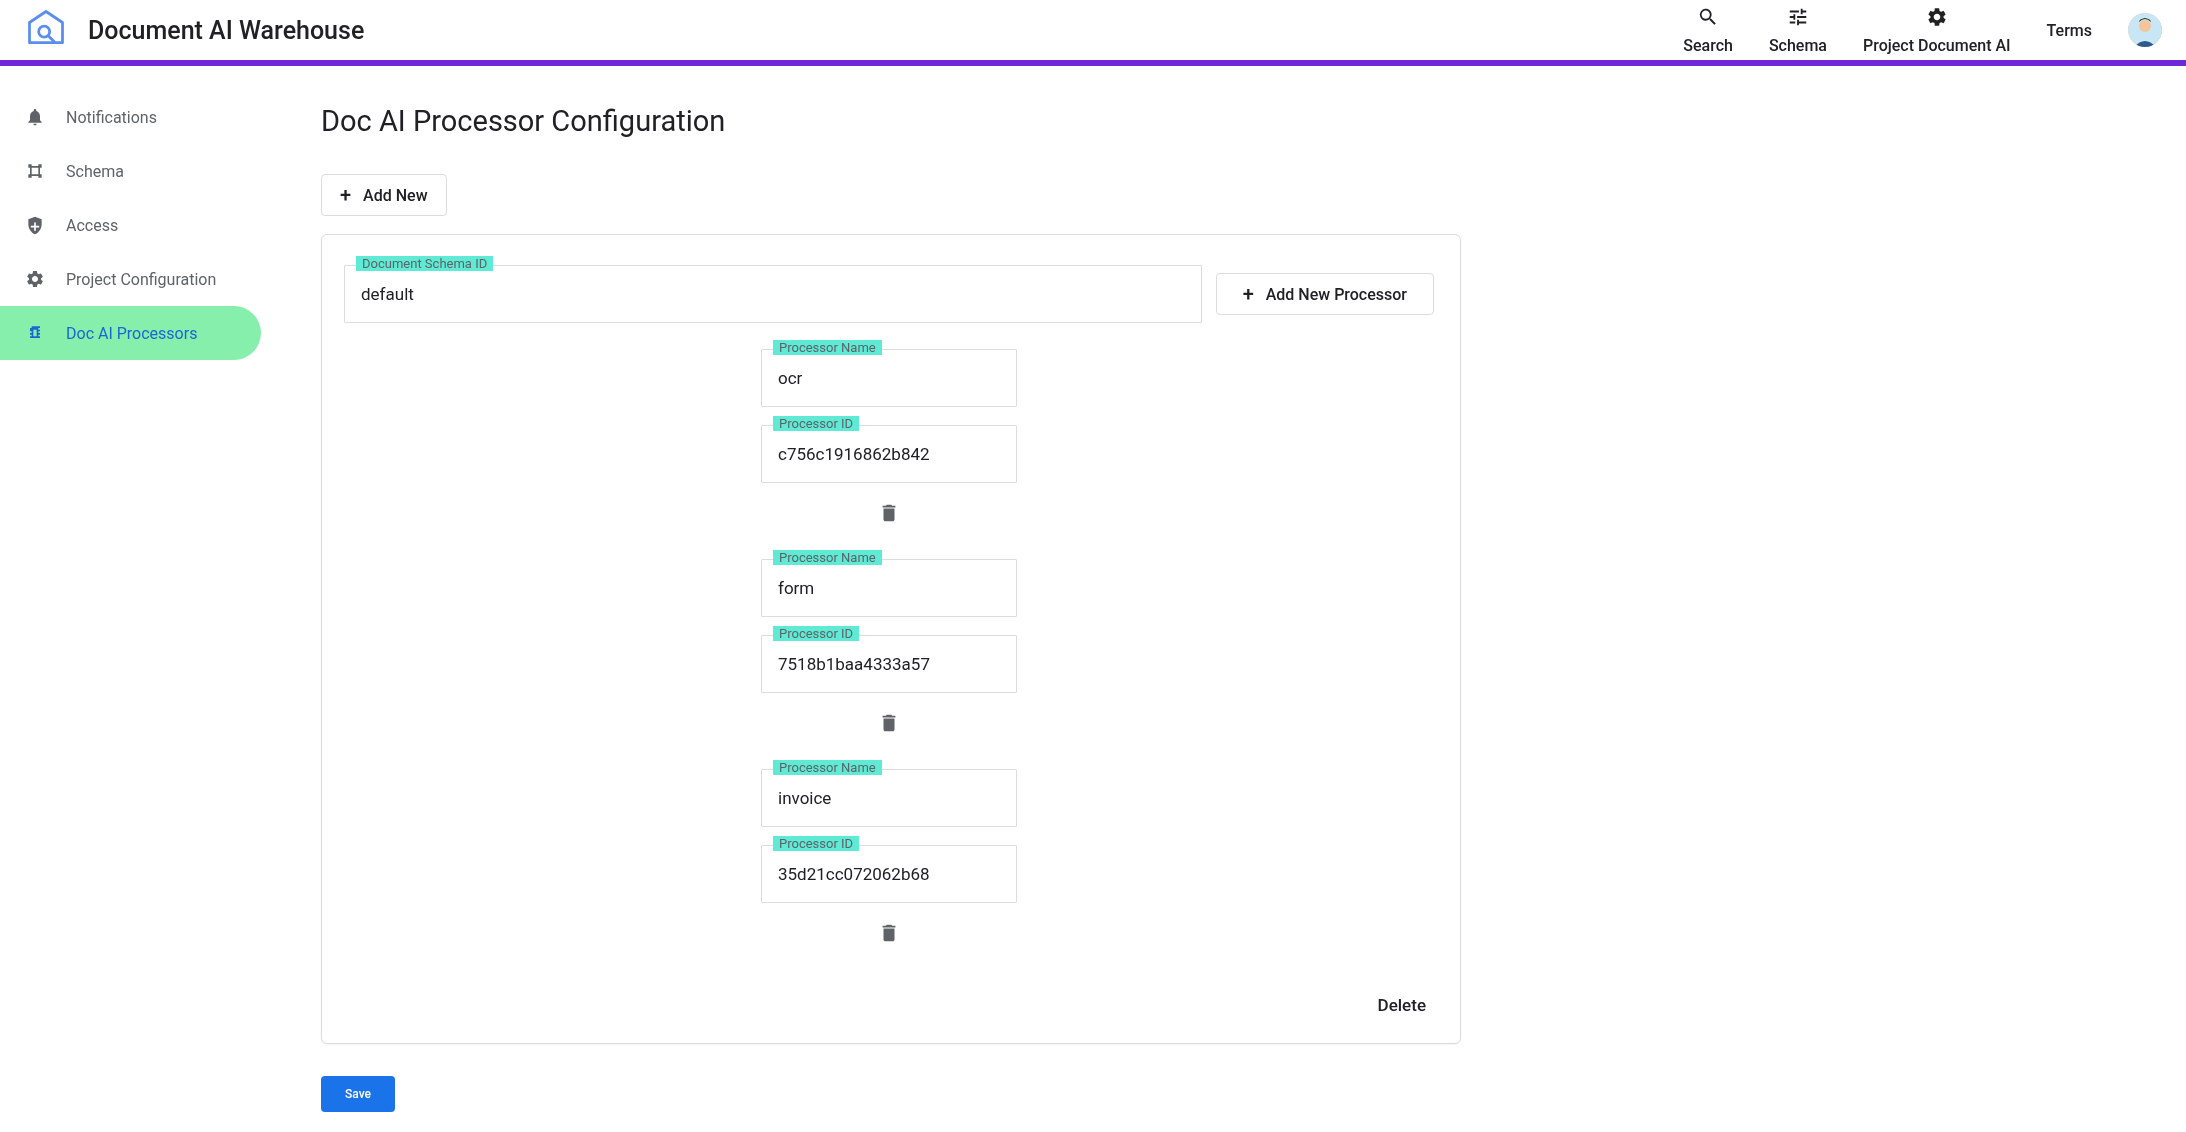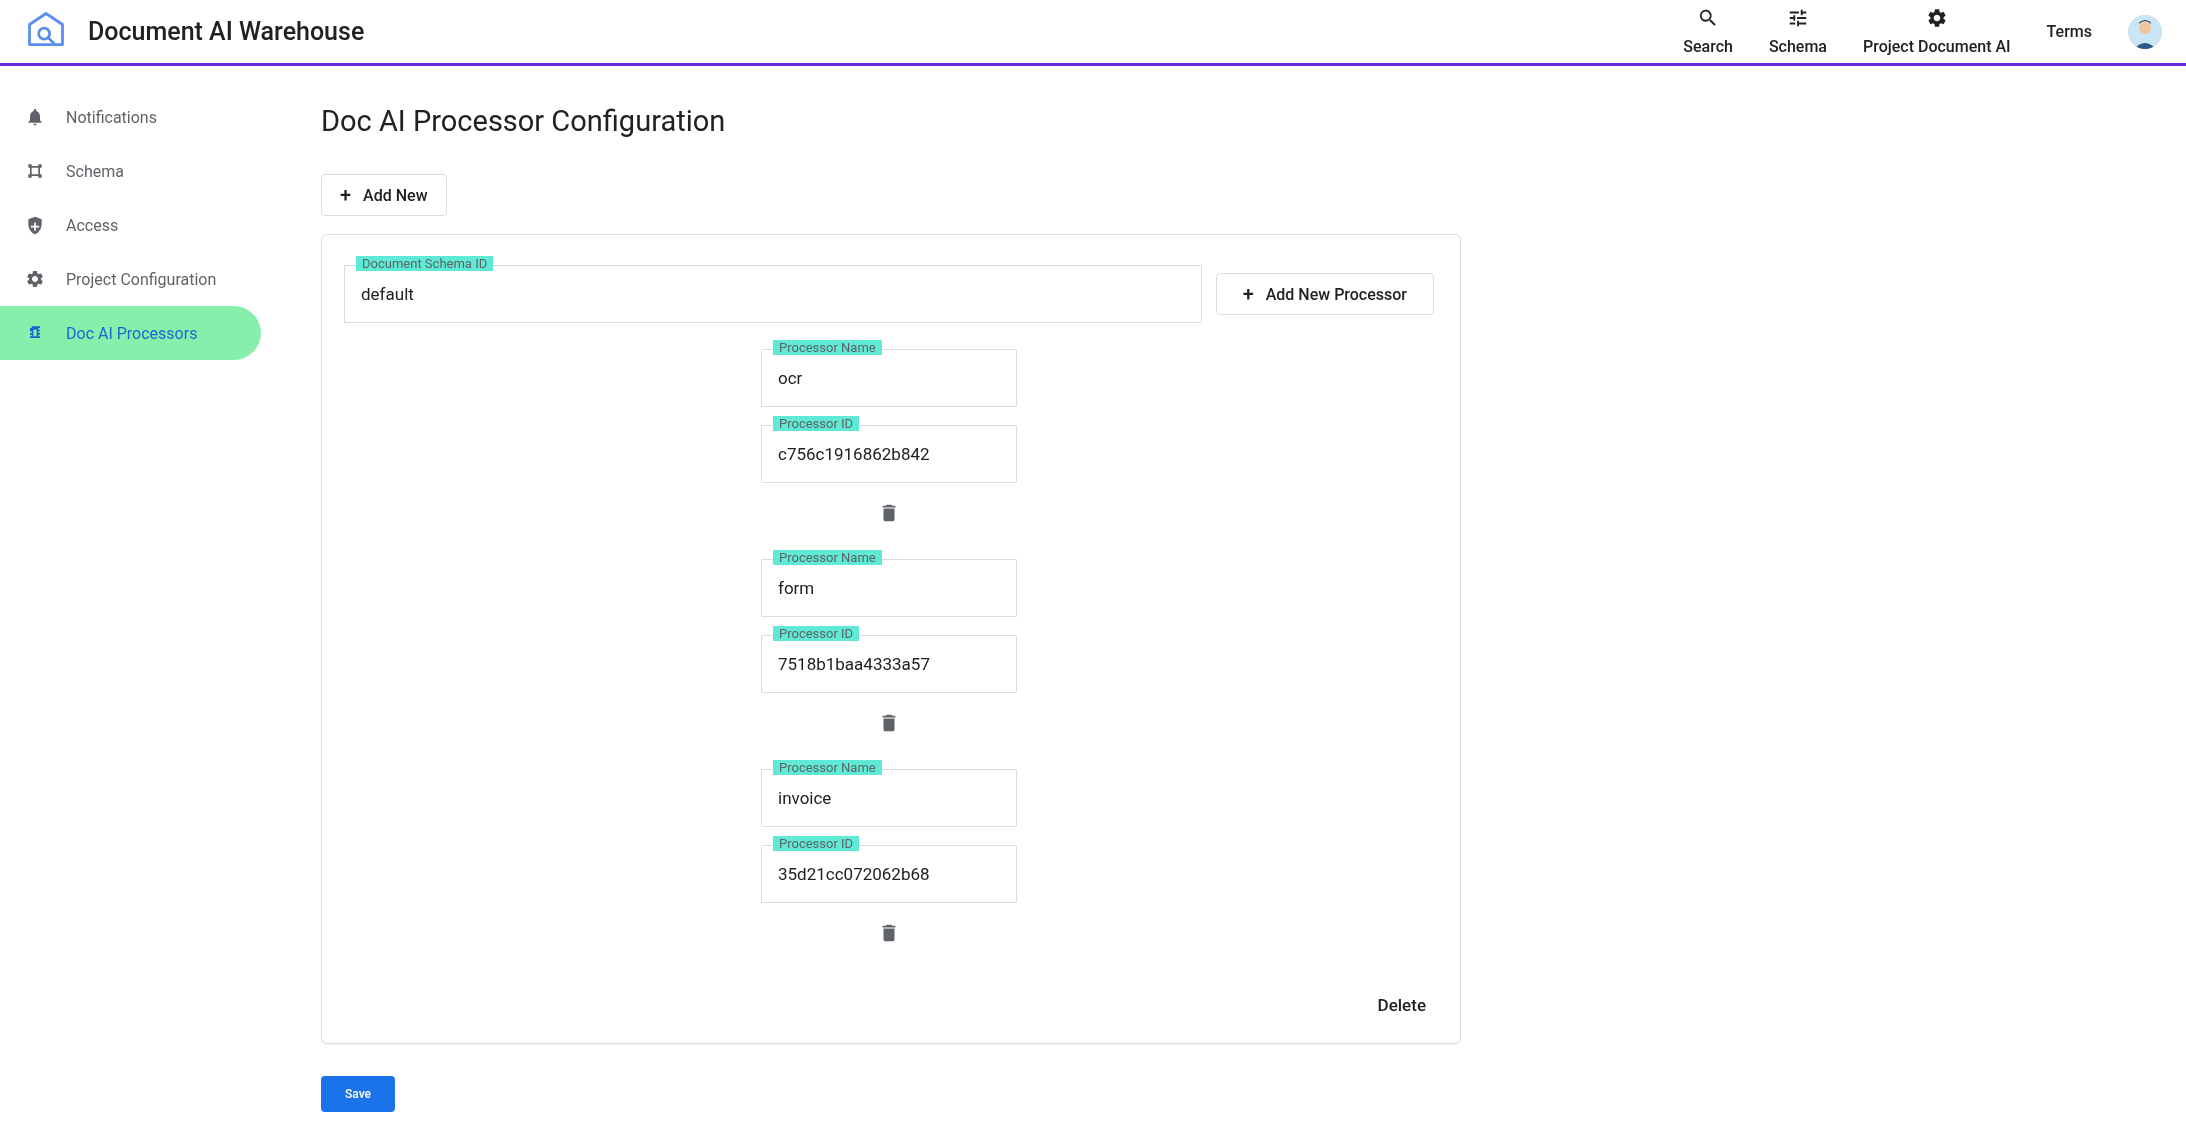--- a/index.html
+++ b/index.html
@@ -13,21 +13,21 @@
       background: #fff;
       color: #202124;
     }
 
     
     .header {
       display: flex;
       align-items: center;
       justify-content: space-between;
       padding: 12px 24px;
-      border-bottom: 3px solid #6d28d9;
+      border-bottom: 6px solid #6d28d9;
       height: 66px;
     }
 
     .header-left {
       display: flex;
       align-items: center;
       gap: 20px;
     }
 
     .logo-icon svg {

